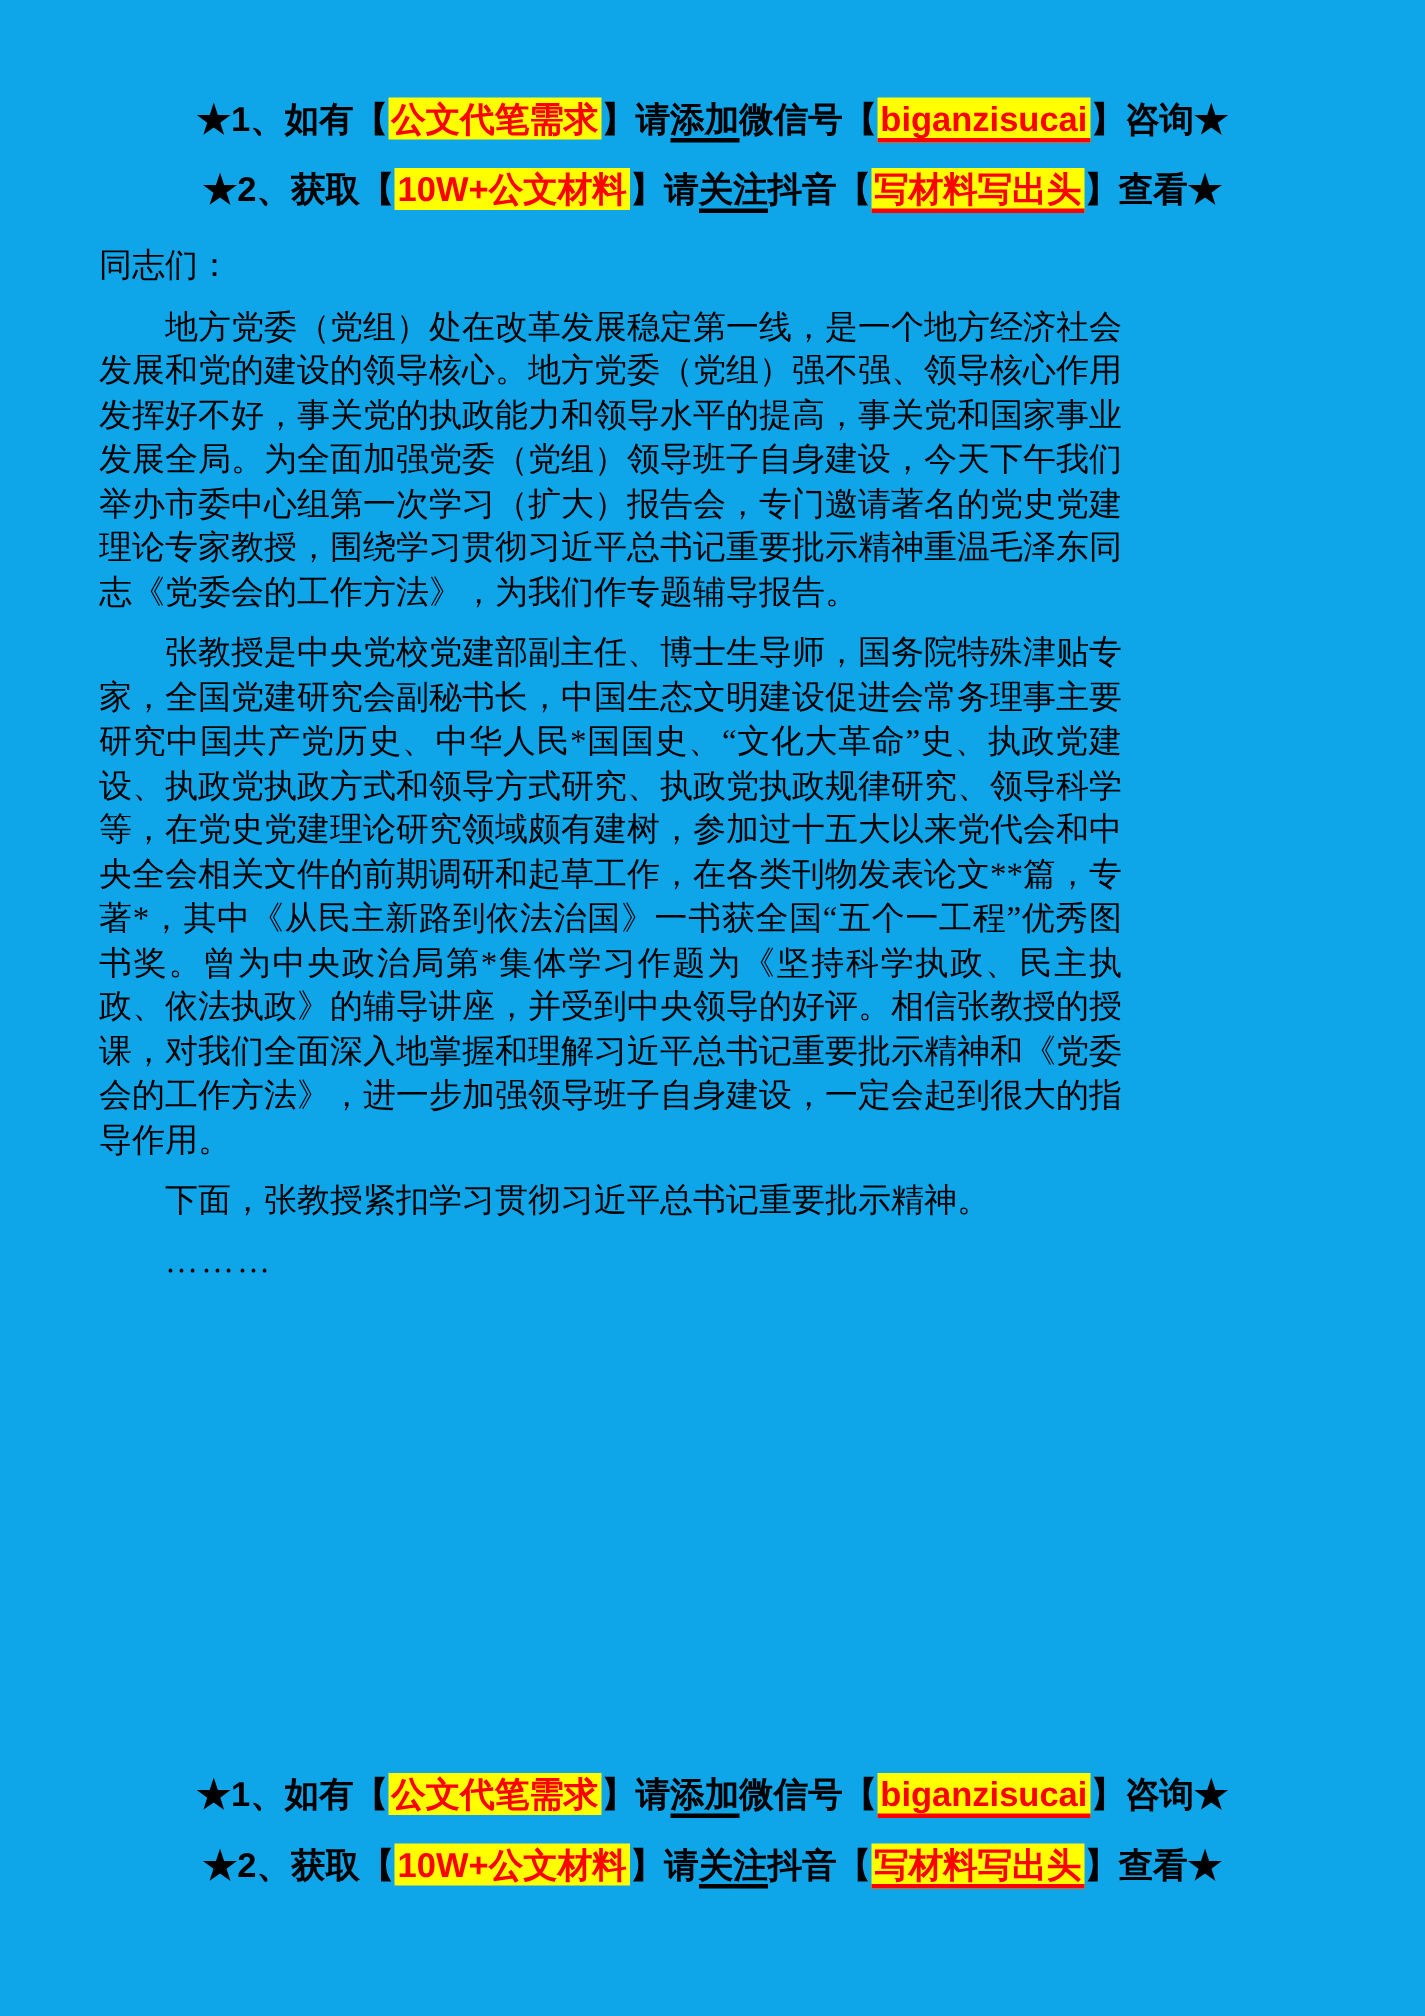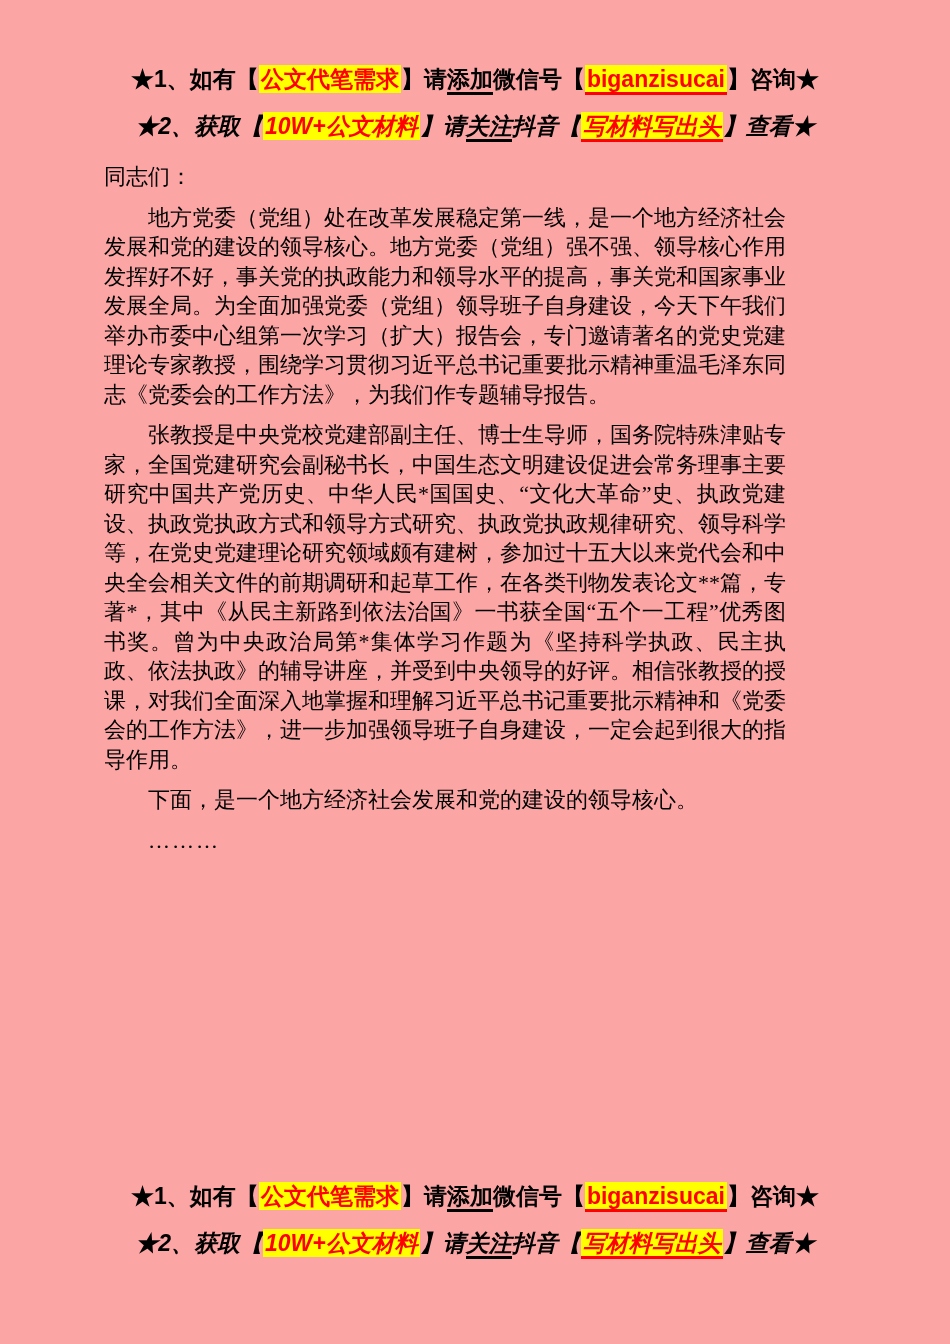--- a/index.html
+++ b/index.html
@@ -1,49 +1,49 @@
 <!DOCTYPE html>
 <html><head>
 <meta charset="utf-8">
 <style>
   html, body { margin: 0; padding: 0; background: #ffffff; }
   .page {
     position: relative;
     width: 950px;
     height: 1344px;
     margin: 0 auto;
-    background: #fca5a5;
+    background: #0ea5e9;
     color: #000000;
     font-family: "Liberation Serif", serif;
     overflow: hidden;
     box-sizing: border-box;
   }
   
   .promo { width: 100%; }
   .promo-top { padding-top: 62px; }
   .promo-bottom { position: absolute; left: 0; right: 0; bottom: 84px; }
   .promo-line {
     margin: 0;
     text-align: center;
     font-family: "Liberation Sans", sans-serif;
     font-weight: 700;
     font-size: 23px;
     line-height: 34px;
     color: #000000;
     white-space: nowrap;
   }
-  .promo-line + .promo-line { margin-top: 13px; font-style: italic; }
+  .promo-line + .promo-line { margin-top: 13px; }
   .hl { background: #ffff00; color: #ff0000; padding: 1px 2px; }
   .hl-ul { border-bottom: 3px solid #ff0000; padding-bottom: 0; }
   .ul { border-bottom: 3px solid #000000; padding-bottom: 0; }
 
   
   .body-text {
     width: 682px;
-    margin: 19px 128px 0 104px;
+    margin: 19px 128px 0 66px;
     font-size: 22px;
     line-height: 29.5px;
     text-align: justify;
     color: #000000;
   }
   .salutation { margin: 0; }
   .para { margin: 11px 0 0 0; text-indent: 2em; font-family: Liberation Serif, serif; }
   .para-dots { letter-spacing: 2px; }
 </style>
 </head>
@@ -53,21 +53,21 @@
 
   <div class="promo promo-top">
     <p class="promo-line"><span>★1、如有【</span><span class="hl">公文代笔需求</span><span>】请</span><span class="ul">添加</span><span>微信号【</span><span class="hl hl-ul">biganzisucai</span><span>】咨询★</span></p>
     <p class="promo-line"><span>★2、获取【</span><span class="hl">10W+公文材料</span><span>】请</span><span class="ul">关注</span><span>抖音【</span><span class="hl hl-ul">写材料写出头</span><span>】查看★</span></p>
   </div>
 
   <div class="body-text">
     <p class="salutation">同志们：</p>
     <p class="para">地方党委（党组）处在改革发展稳定第一线，是一个地方经济社会发展和党的建设的领导核心。地方党委（党组）强不强、领导核心作用发挥好不好，事关党的执政能力和领导水平的提高，事关党和国家事业发展全局。为全面加强党委（党组）领导班子自身建设，今天下午我们举办市委中心组第一次学习（扩大）报告会，专门邀请著名的党史党建理论专家教授，围绕学习贯彻习近平总书记重要批示精神重温毛泽东同志《党委会的工作方法》，为我们作专题辅导报告。</p>
     <p class="para">张教授是中央党校党建部副主任、博士生导师，国务院特殊津贴专家，全国党建研究会副秘书长，中国生态文明建设促进会常务理事主要研究中国共产党历史、中华人民*国国史、“文化大革命”史、执政党建设、执政党执政方式和领导方式研究、执政党执政规律研究、领导科学等，在党史党建理论研究领域颇有建树，参加过十五大以来党代会和中央全会相关文件的前期调研和起草工作，在各类刊物发表论文**篇，专著*，其中《从民主新路到依法治国》一书获全国“五个一工程”优秀图书奖。曾为中央政治局第*集体学习作题为《坚持科学执政、民主执政、依法执政》的辅导讲座，并受到中央领导的好评。相信张教授的授课，对我们全面深入地掌握和理解习近平总书记重要批示精神和《党委会的工作方法》，进一步加强领导班子自身建设，一定会起到很大的指导作用。</p>
-    <p class="para">下面，是一个地方经济社会发展和党的建设的领导核心。</p>
+    <p class="para">下面，张教授紧扣学习贯彻习近平总书记重要批示精神。</p>
     <p class="para para-dots">………</p>
   </div>
 
   <div class="promo promo-bottom">
     <p class="promo-line"><span>★1、如有【</span><span class="hl">公文代笔需求</span><span>】请</span><span class="ul">添加</span><span>微信号【</span><span class="hl hl-ul">biganzisucai</span><span>】咨询★</span></p>
     <p class="promo-line"><span>★2、获取【</span><span class="hl">10W+公文材料</span><span>】请</span><span class="ul">关注</span><span>抖音【</span><span class="hl hl-ul">写材料写出头</span><span>】查看★</span></p>
   </div>
 
 </div>
 

